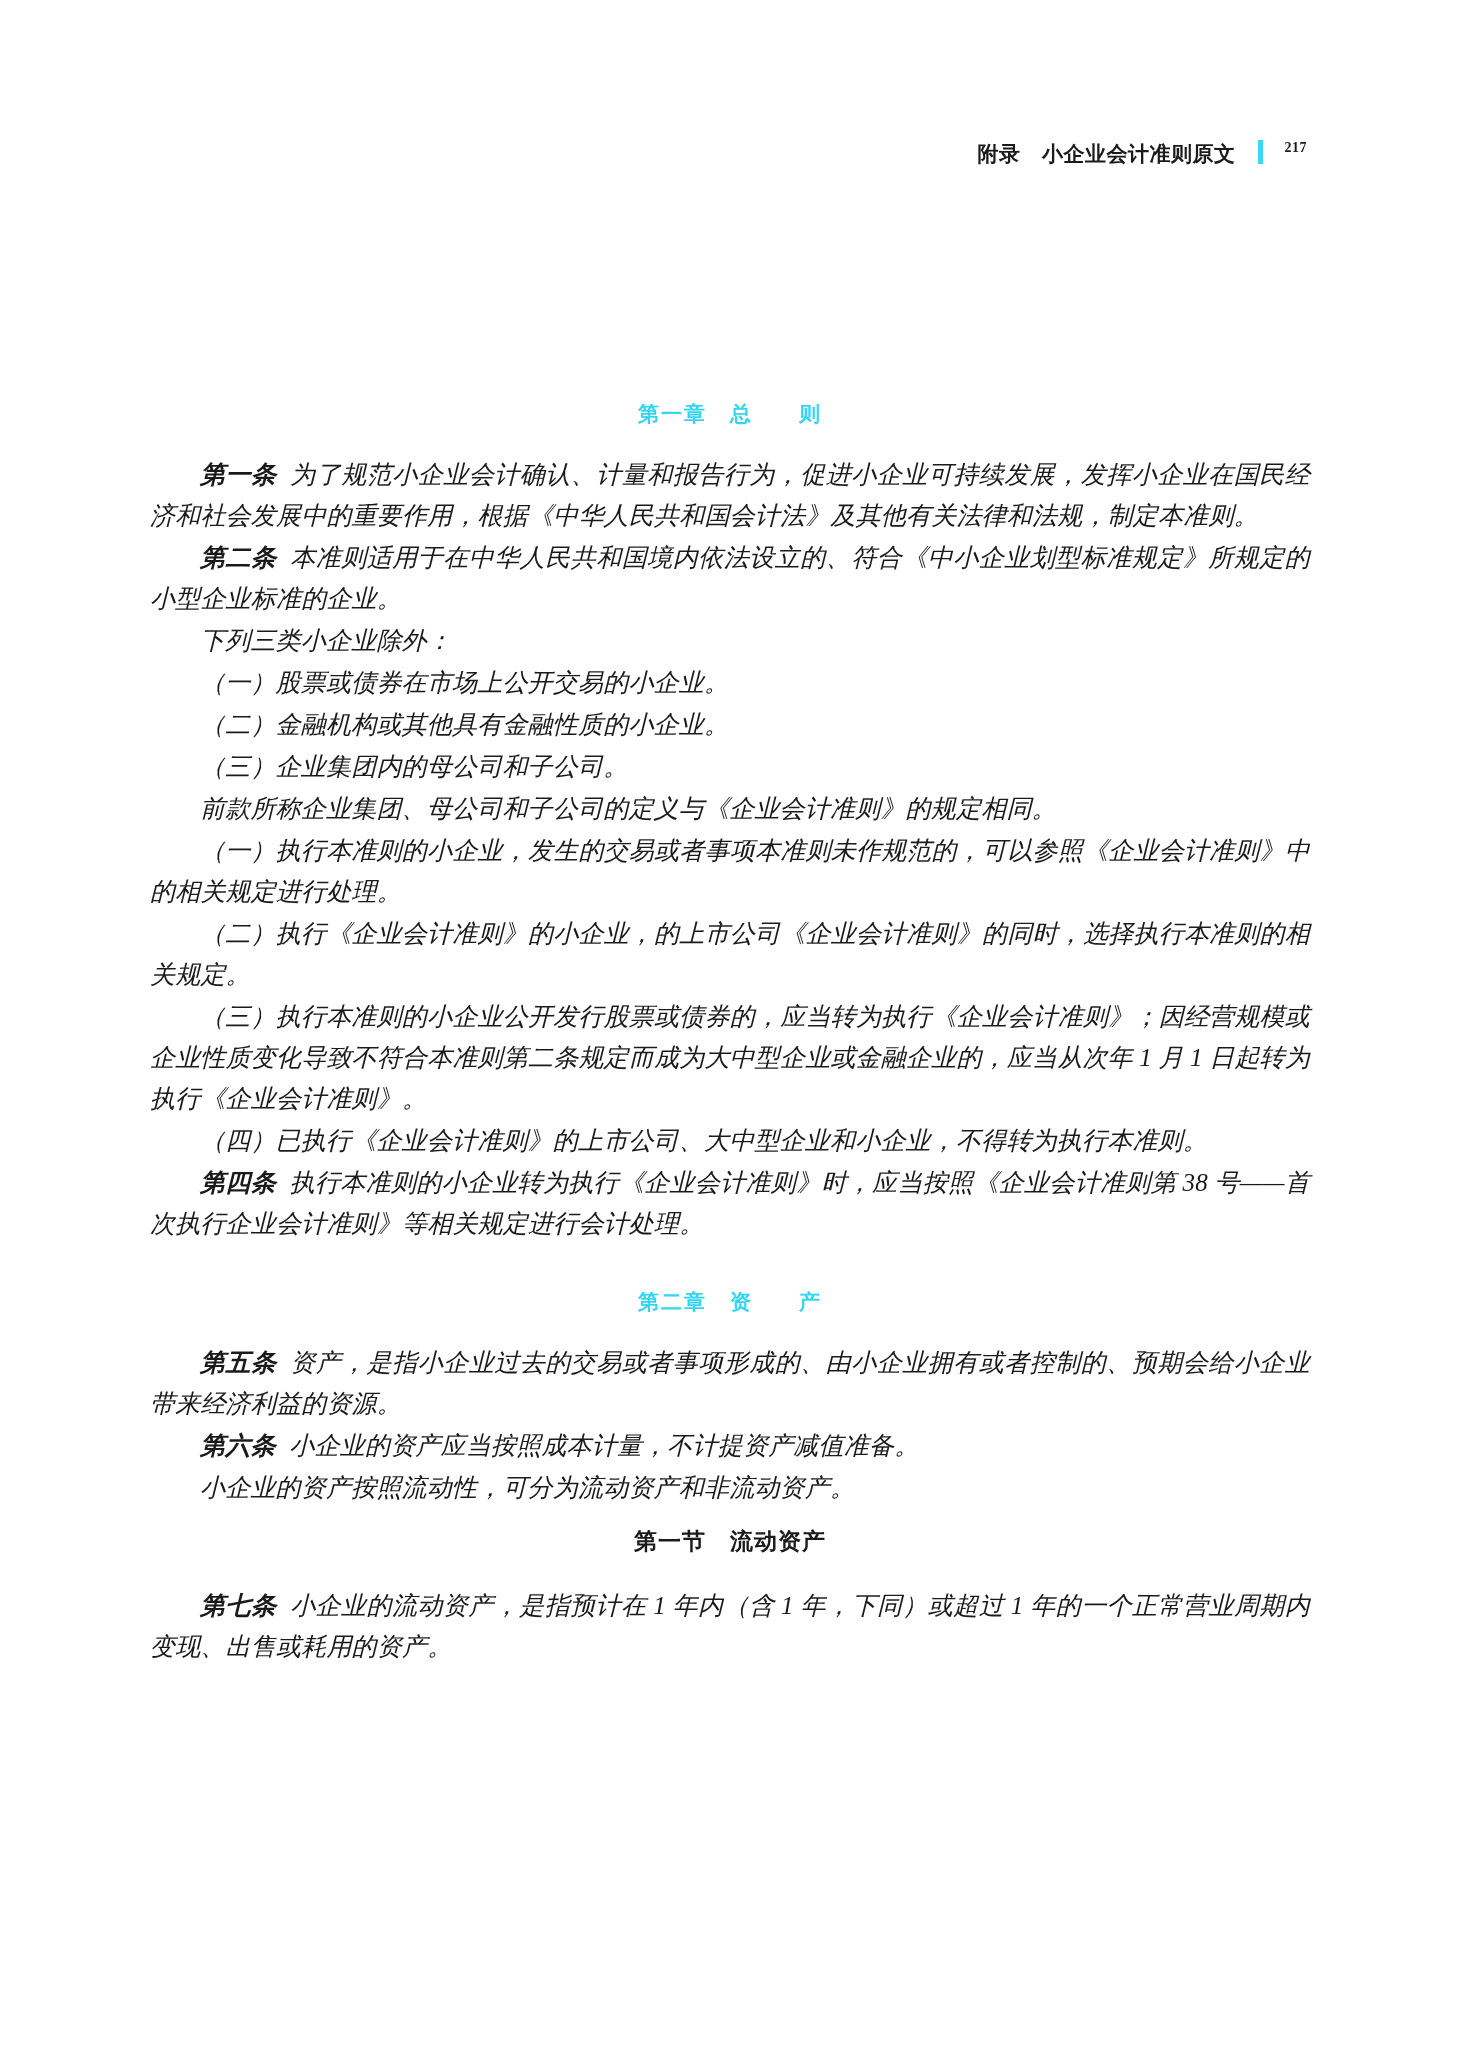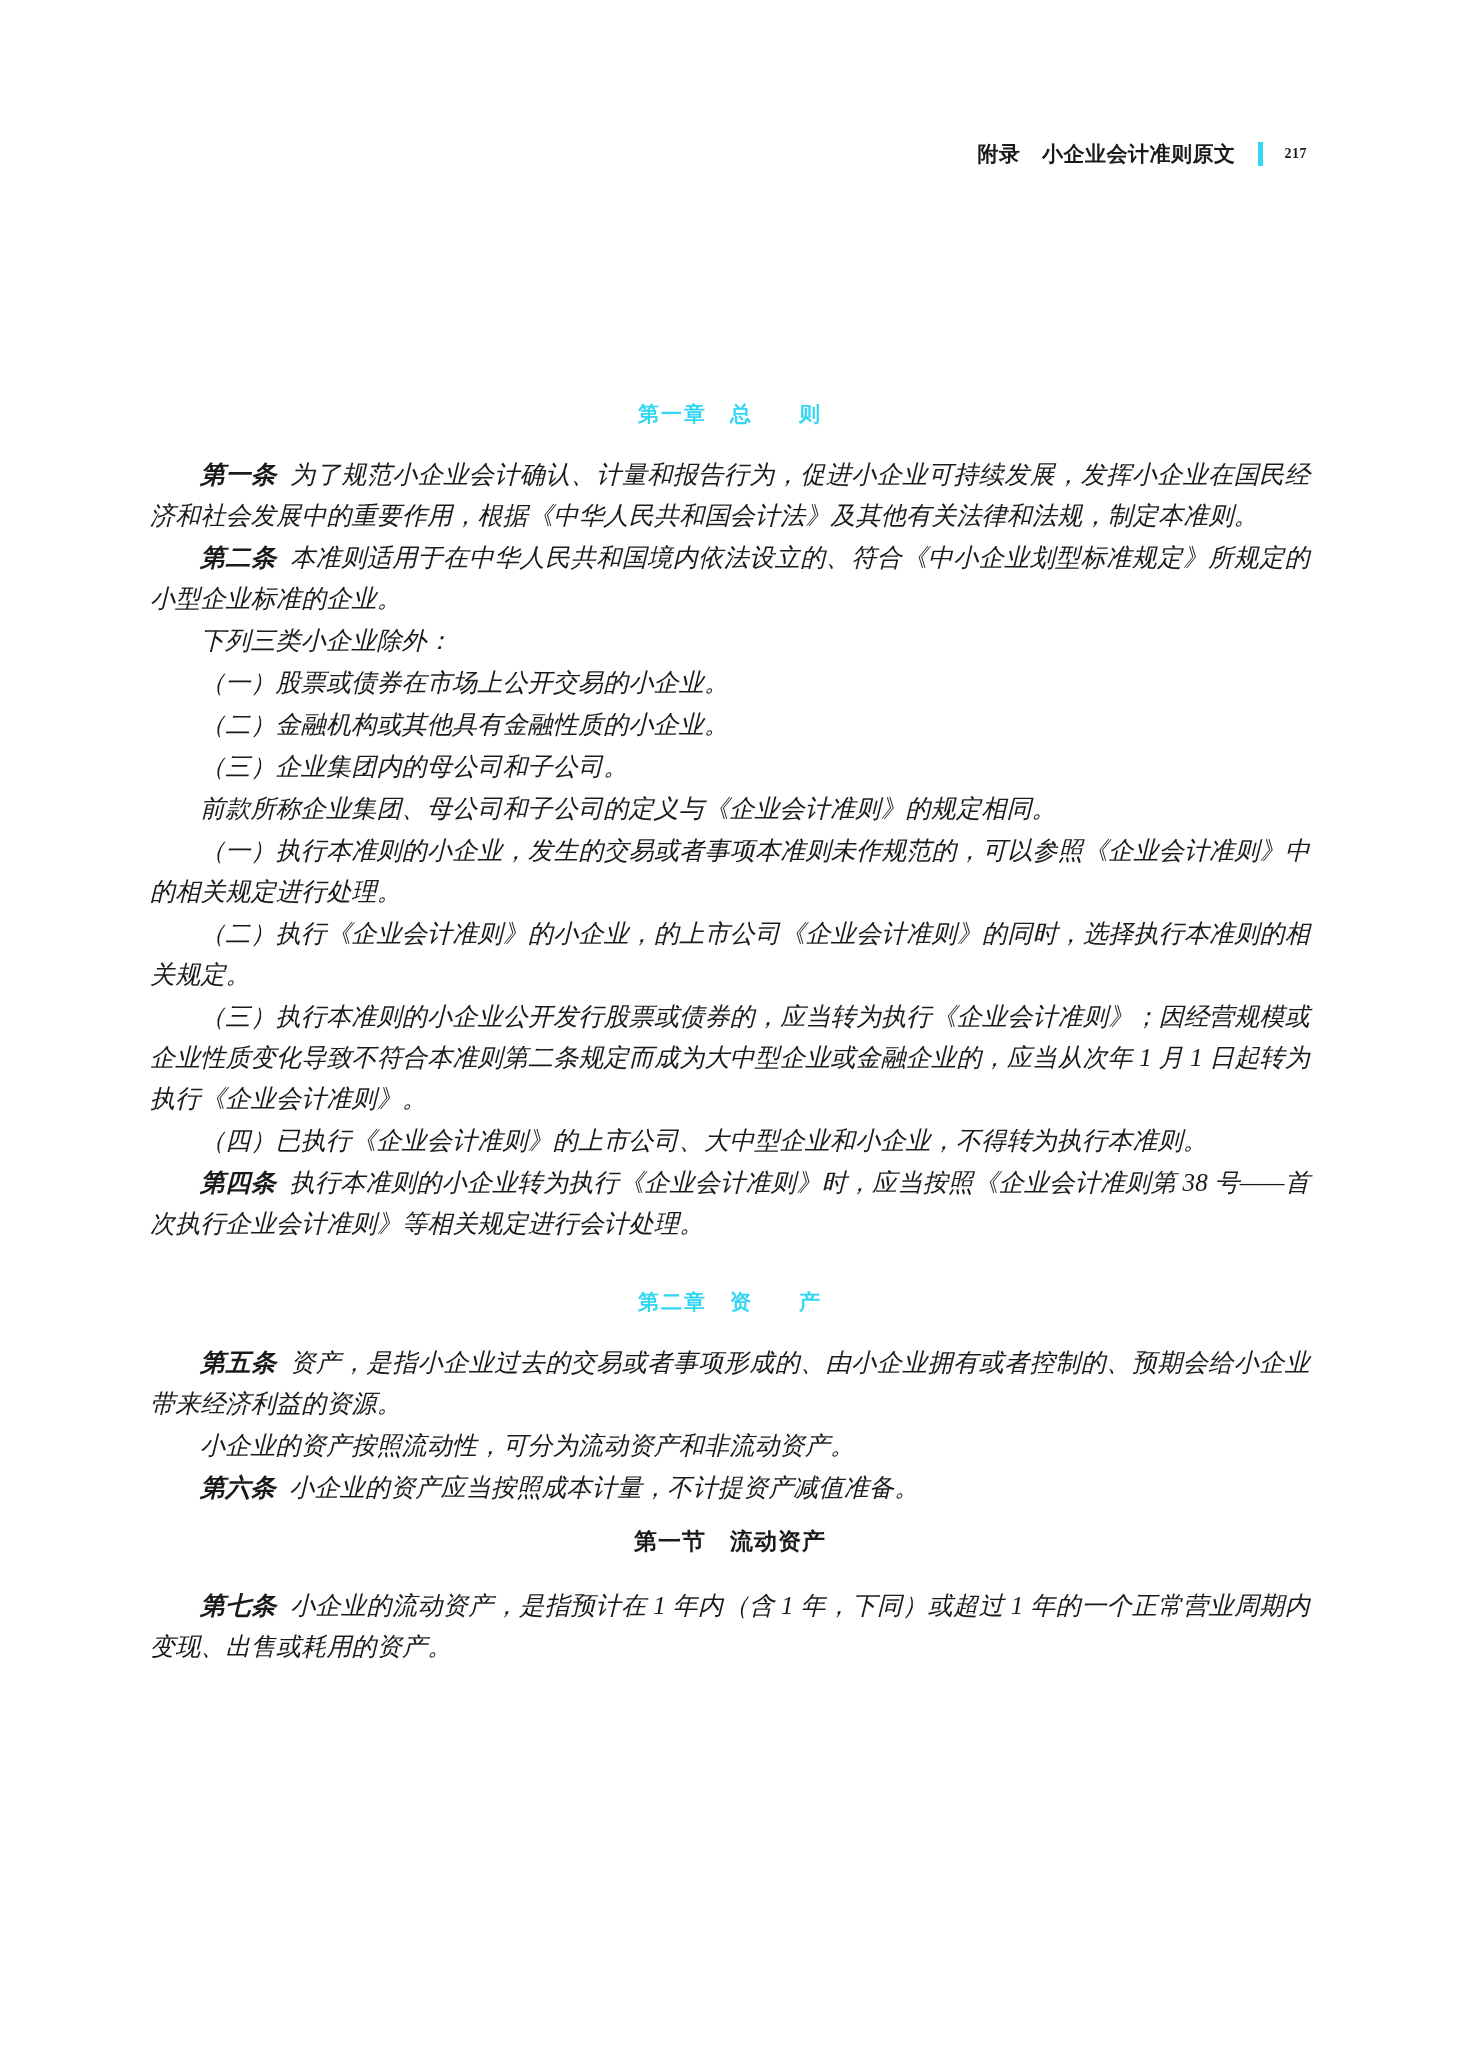--- a/index.html
+++ b/index.html
@@ -24,21 +24,21 @@
     box-sizing: border-box;
     padding: 0;
   }
 
   
   .header {
     position: absolute;
     top: 140px;
     right: 150px;
     display: flex;
-    align-items: center;
+    align-items: flex-start;
     gap: 20px;
     font-size: 21px;
     font-weight: bold;
     letter-spacing: 0.5px;
     color: #1a1a1a;
   }
   .header .hdr-text {
     white-space: pre;
   }
   .header .hdr-rule {
@@ -129,22 +129,22 @@
     <p class="para indent">（二）执行《企业会计准则》的小企业，的上市公司《企业会计准则》的同时，选择执行本准则的相关规定。</p>
     <p class="para indent">（三）执行本准则的小企业公开发行股票或债券的，应当转为执行《企业会计准则》；因经营规模或企业性质变化导致不符合本准则第二条规定而成为大中型企业或金融企业的，应当从次年 1 月 1 日起转为执行《企业会计准则》。</p>
     <p class="para indent">（四）已执行《企业会计准则》的上市公司、大中型企业和小企业，不得转为执行本准则。</p>
 
     <p class="para indent"><span class="art">第四条</span><span>执行本准则的小企业转为执行《企业会计准则》时，应当按照《企业会计准则第 38 号——首次执行企业会计准则》等相关规定进行会计处理。</span></p>
 
     <h2 class="chapter second">第二章　资　　产</h2>
 
     <p class="para indent"><span class="art">第五条</span><span>资产，是指小企业过去的交易或者事项形成的、由小企业拥有或者控制的、预期会给小企业带来经济利益的资源。</span></p>
 
+    <p class="para indent"><span class="art">第六条</span><span>小企业的资产应当按照成本计量，不计提资产减值准备。</span></p>
+
     <p class="para indent">小企业的资产按照流动性，可分为流动资产和非流动资产。</p>
-
-    <p class="para indent"><span class="art">第六条</span><span>小企业的资产应当按照成本计量，不计提资产减值准备。</span></p>
 
     <h3 class="section">第一节　流动资产</h3>
 
     <p class="para indent"><span class="art">第七条</span><span>小企业的流动资产，是指预计在 1 年内（含 1 年，下同）或超过 1 年的一个正常营业周期内变现、出售或耗用的资产。</span></p>
 
   </div>
 </div>
 
 </body></html>

